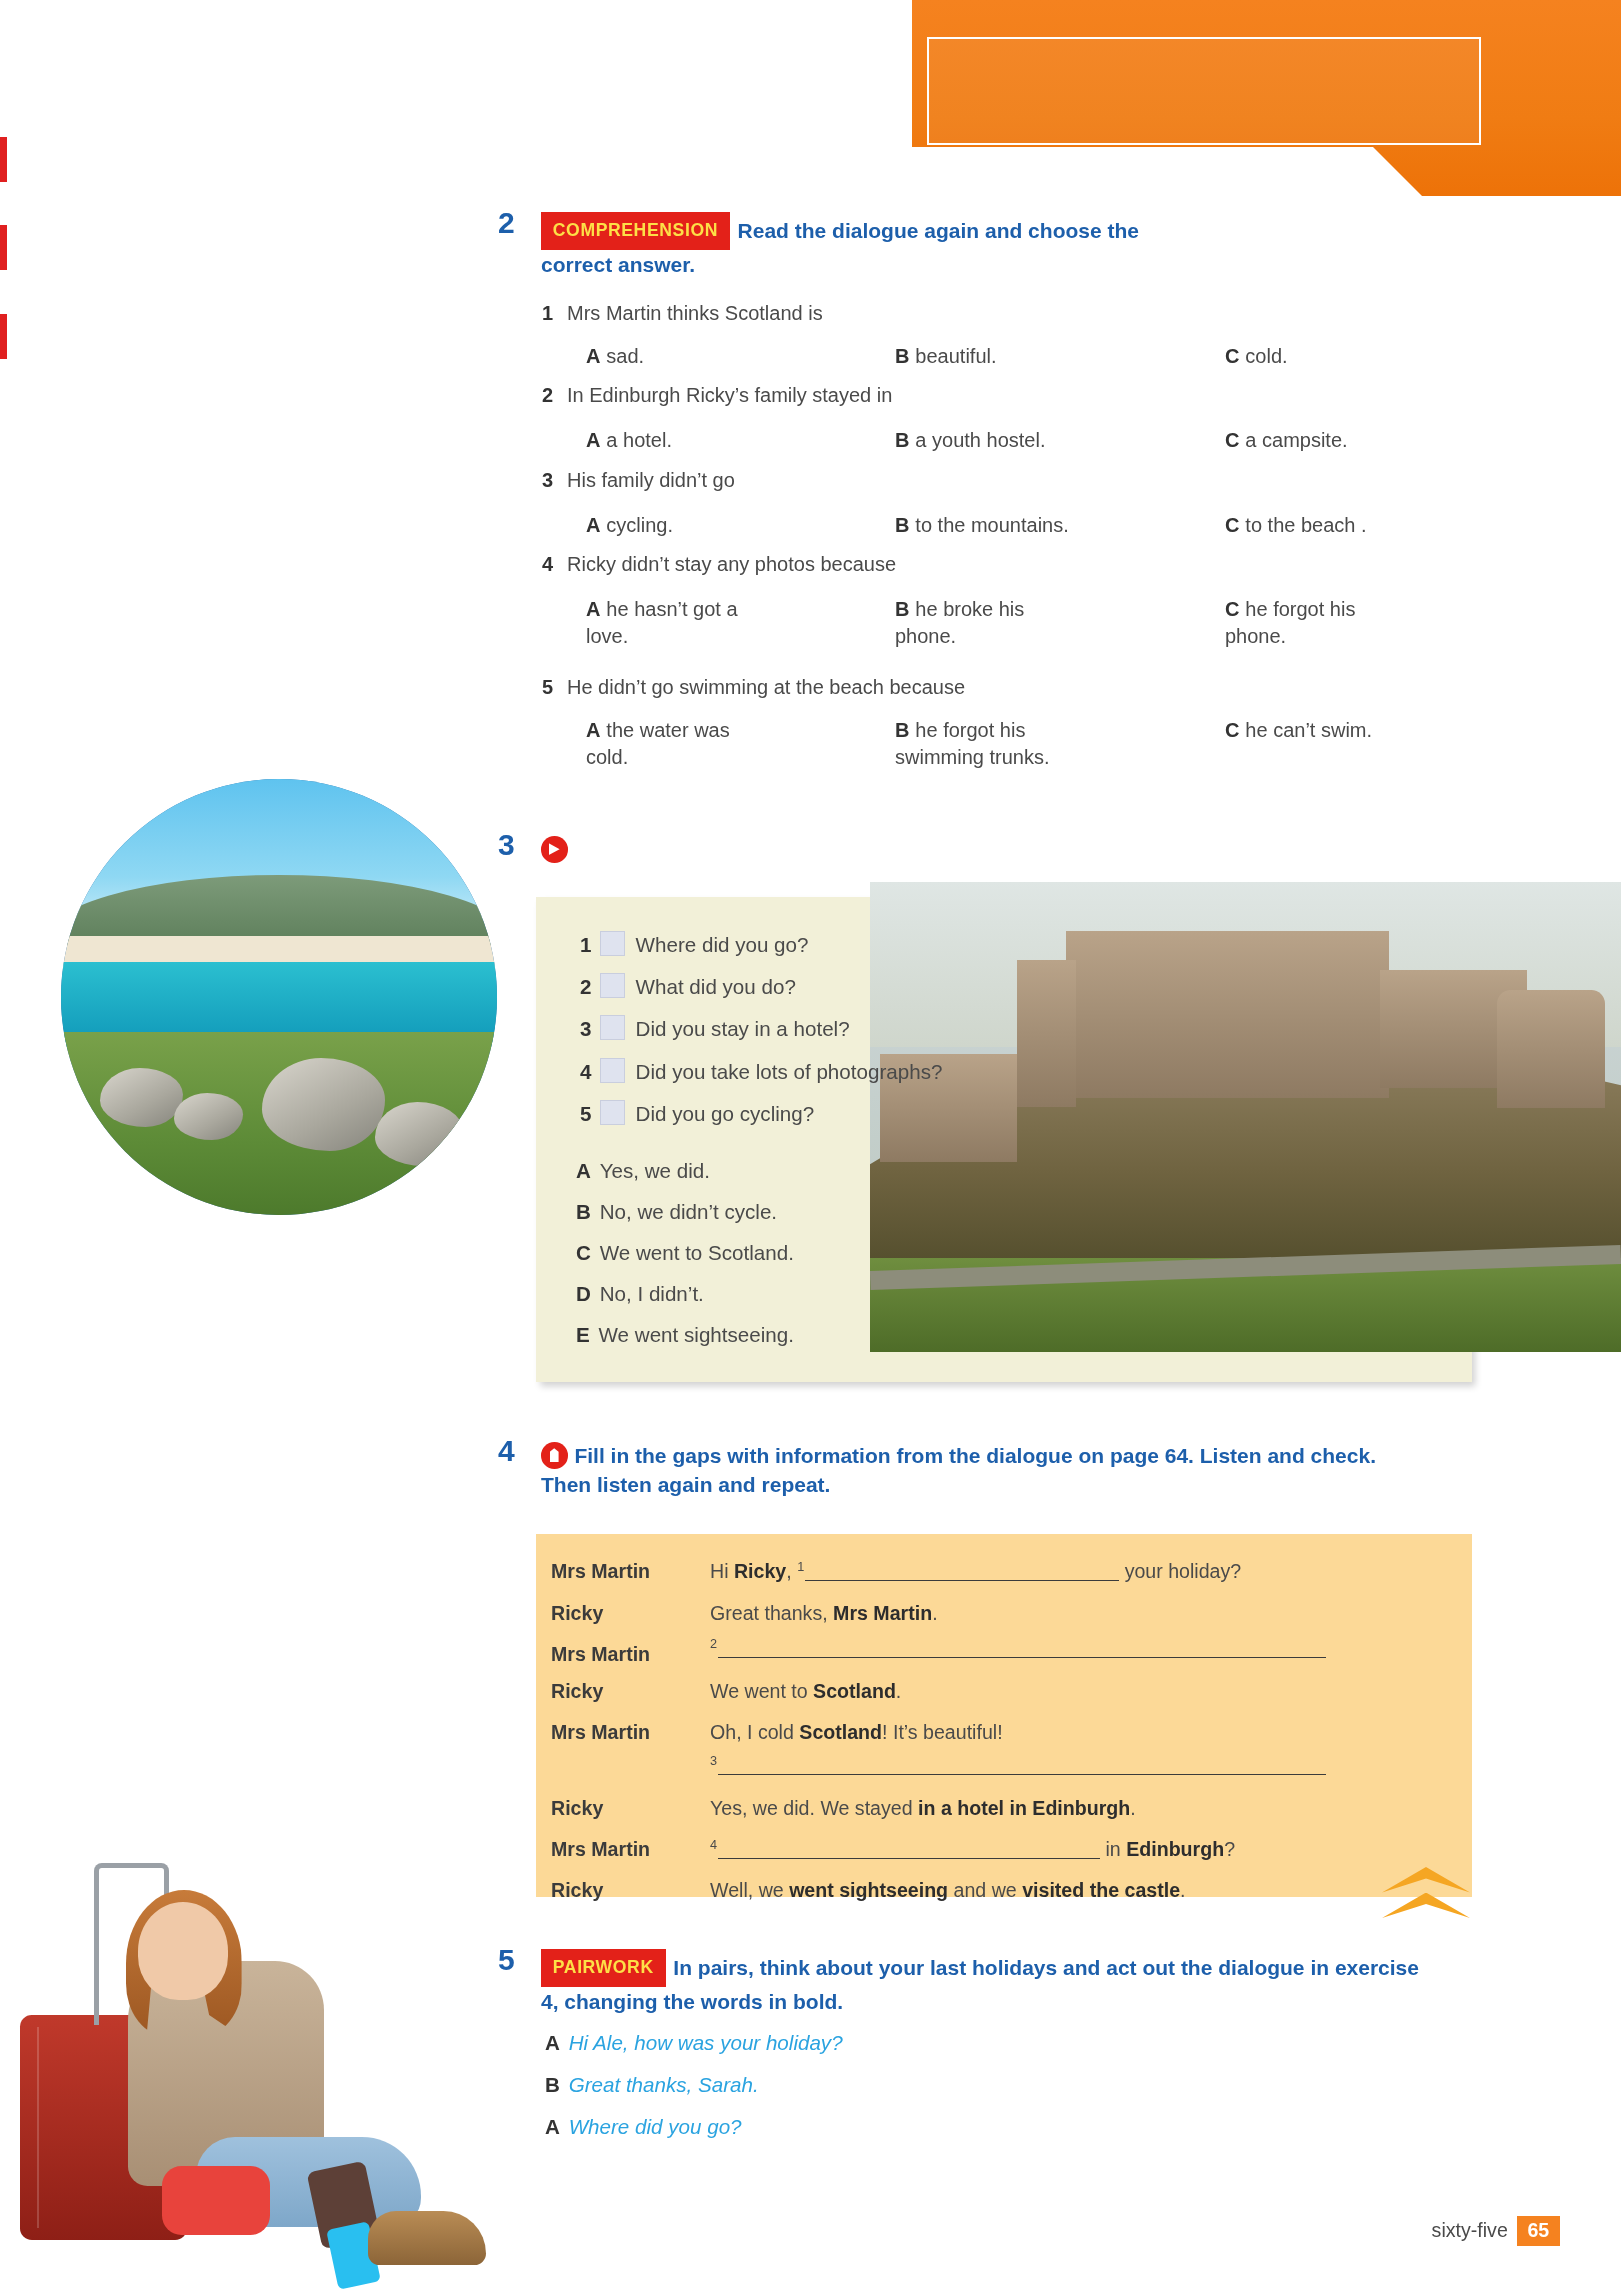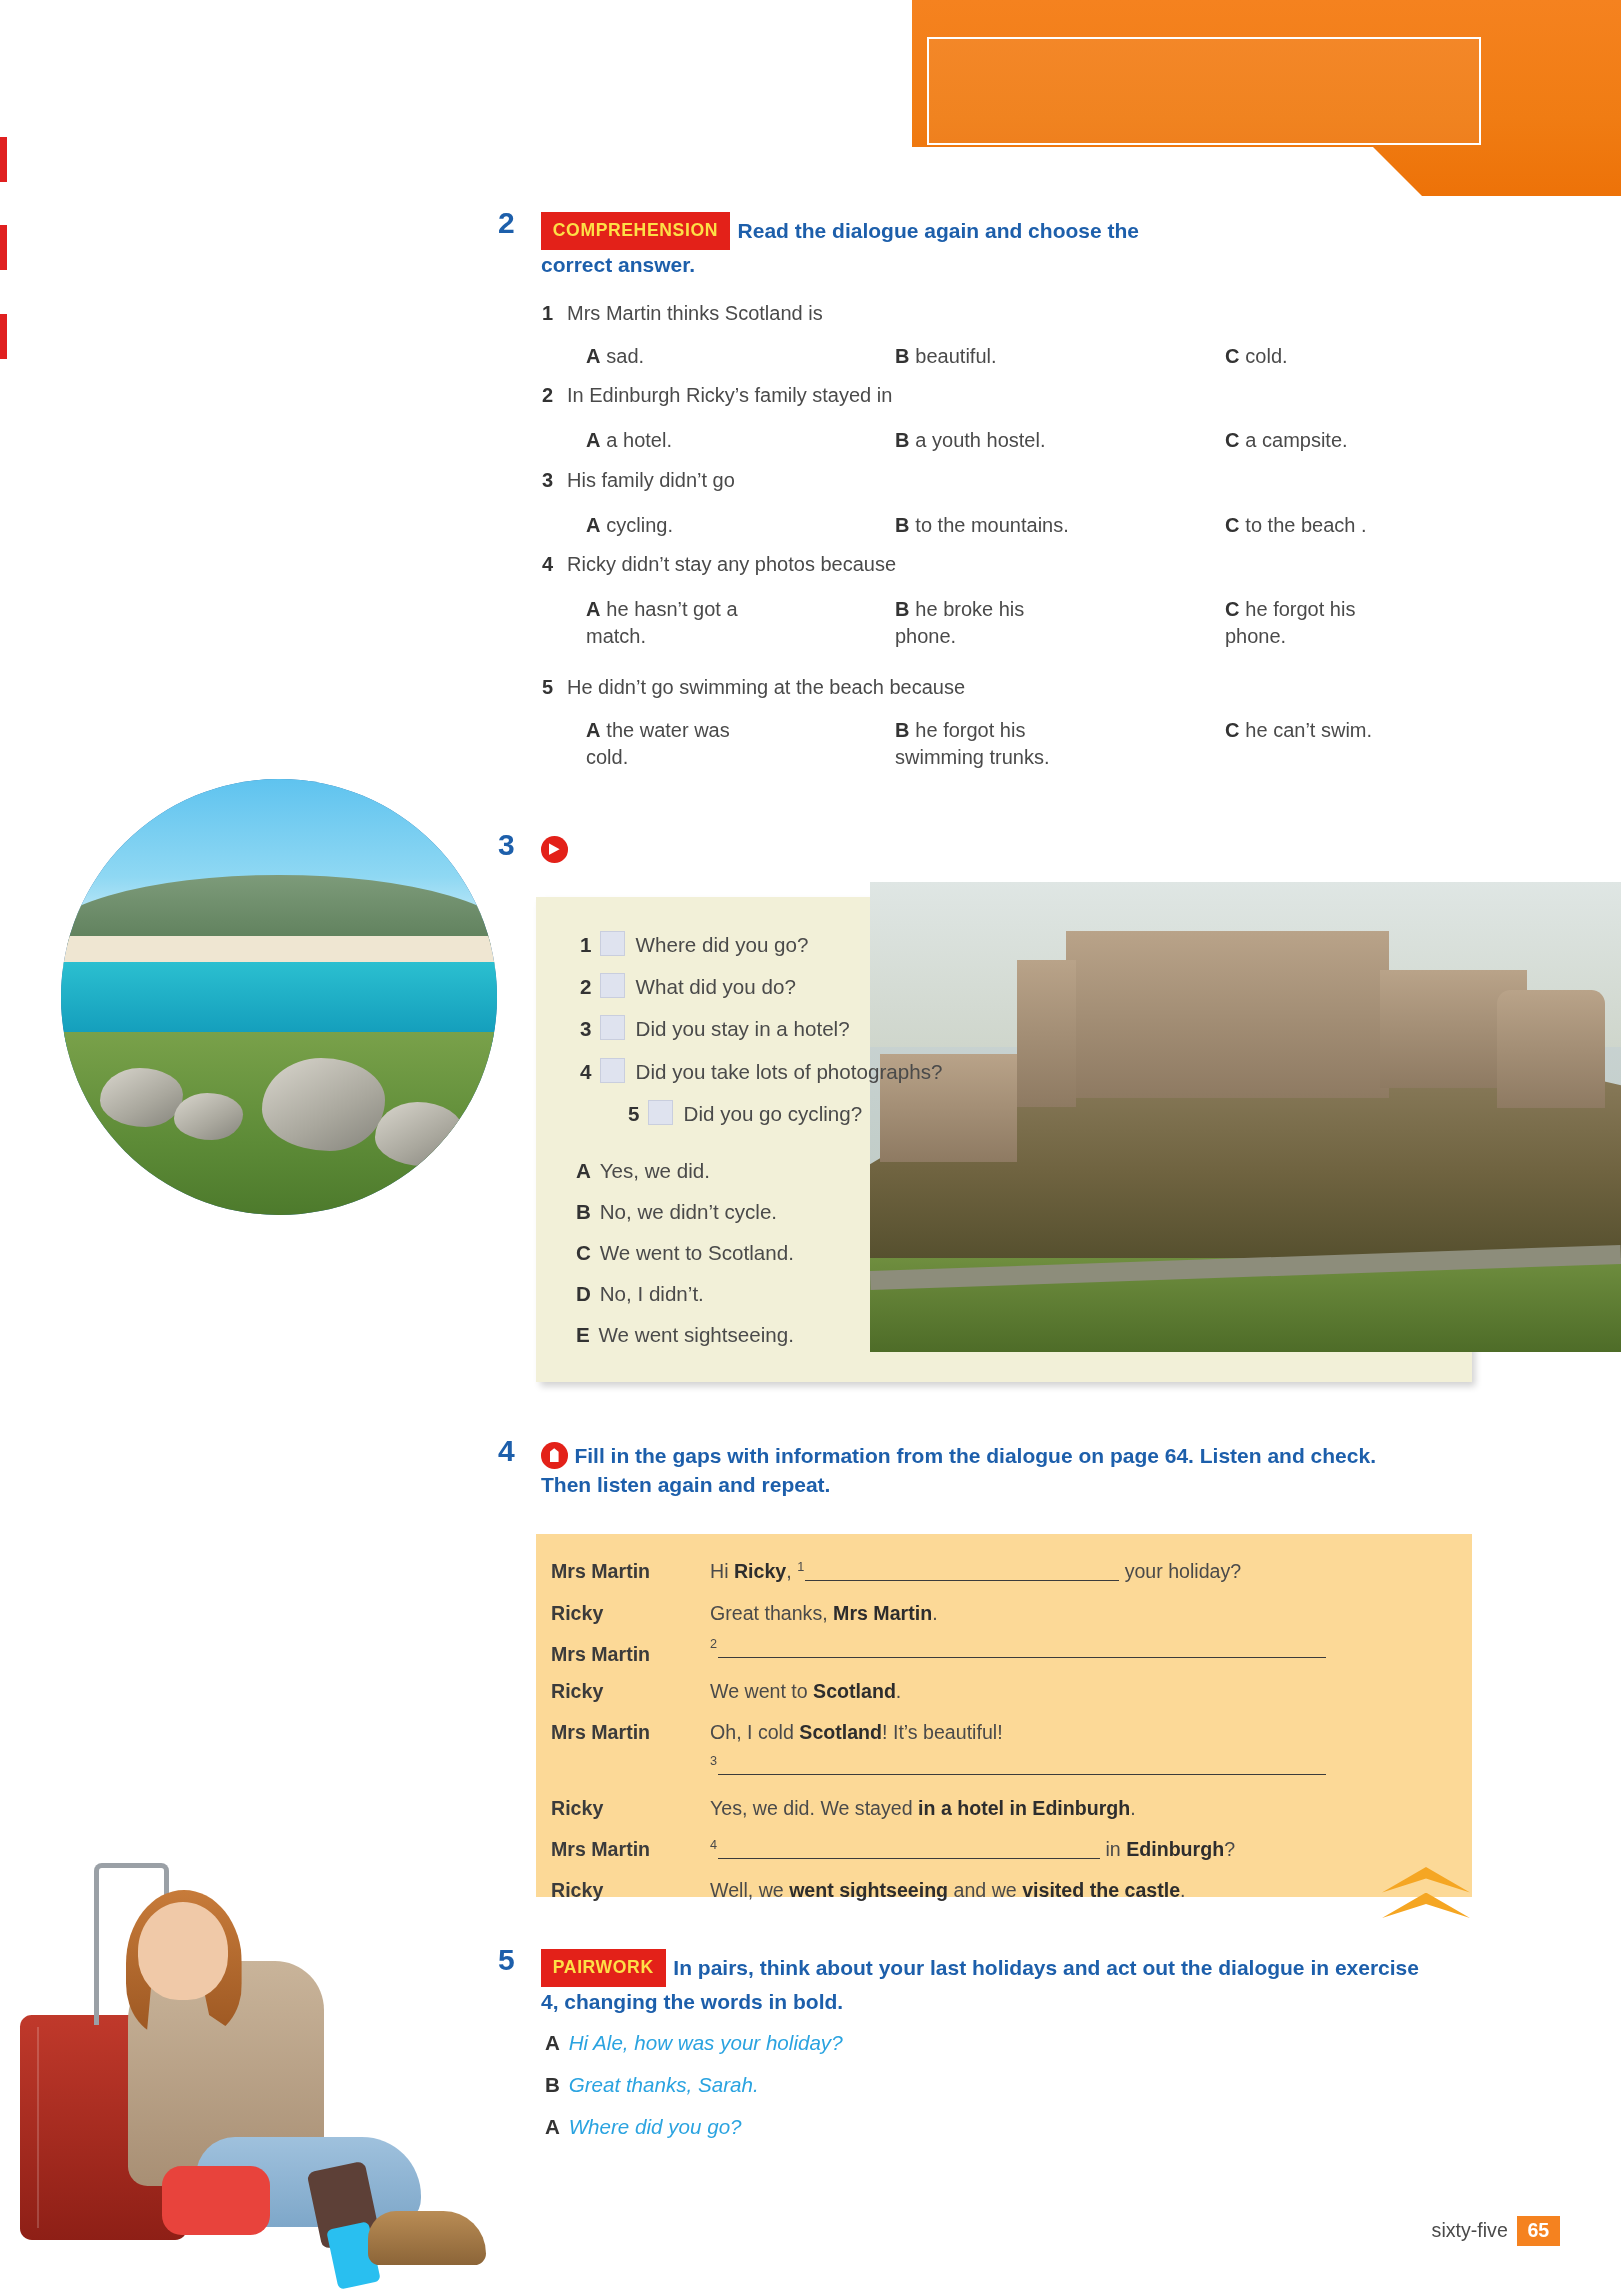--- a/index.html
+++ b/index.html
@@ -385,21 +385,21 @@
 <div class="opt" style="left:1225px;top:427px;"><b>C</b><span>a campsite.</span></div>
 
 <div class="q-num" style="left:542px;top:469px;">3</div>
 <div class="q-stem" style="left:567px;top:469px;">His family didn’t go</div>
 <div class="opt" style="left:586px;top:512px;"><b>A</b><span>cycling.</span></div>
 <div class="opt" style="left:895px;top:512px;"><b>B</b><span>to the mountains.</span></div>
 <div class="opt" style="left:1225px;top:512px;"><b>C</b><span>to the beach .</span></div>
 
 <div class="q-num" style="left:542px;top:553px;">4</div>
 <div class="q-stem" style="left:567px;top:553px;">Ricky didn’t stay any photos because</div>
-<div class="opt" style="left:586px;top:596px;width:176px;"><b>A</b><span>he hasn’t got a match.</span></div>
+<div class="opt" style="left:586px;top:596px;width:176px;"><b>A</b><span>he hasn’t got a love.</span></div>
 <div class="opt" style="left:895px;top:596px;width:176px;"><b>B</b><span>he broke his phone.</span></div>
 <div class="opt" style="left:1225px;top:596px;width:186px;"><b>C</b><span>he forgot his phone.</span></div>
 
 <div class="q-num" style="left:542px;top:676px;">5</div>
 <div class="q-stem" style="left:567px;top:676px;">He didn’t go swimming at the beach because</div>
 <div class="opt" style="left:586px;top:717px;width:176px;"><b>A</b><span>the water was cold.</span></div>
 <div class="opt" style="left:895px;top:717px;width:206px;"><b>B</b><span>he forgot his swimming trunks.</span></div>
 <div class="opt" style="left:1225px;top:717px;width:196px;"><b>C</b><span>he can’t swim.</span></div>
 
 <div class="ex-num" style="left:498px;top:828px;">3</div>
@@ -429,21 +429,21 @@
   <div class="castle-build" style="left:627px;top:108px;width:108px;height:118px;border-radius:13.7px 13.7px 0 0;"></div>
   <div class="castle-build" style="left:9.8px;top:172px;width:137px;height:108px;"></div>
   <div class="castle-green"></div>
   <div class="castle-road"></div>
 </div>
 
 <div class="match-row" style="left:580px;top:931px;"><span class="mnum">1</span><span class="mbox"></span><span>Where did you go?</span></div>
 <div class="match-row" style="left:580px;top:973px;"><span class="mnum">2</span><span class="mbox"></span><span>What did you do?</span></div>
 <div class="match-row" style="left:580px;top:1015px;"><span class="mnum">3</span><span class="mbox"></span><span>Did you stay in a hotel?</span></div>
 <div class="match-row" style="left:580px;top:1058px;"><span class="mnum">4</span><span class="mbox"></span><span>Did you take lots of photographs?</span></div>
-<div class="match-row" style="left:580px;top:1100px;margin-left:48px;"><span class="mnum">5</span><span class="mbox"></span><span>Did you go cycling?</span></div>
+<div class="match-row" style="left:580px;top:1100px;"><span class="mnum">5</span><span class="mbox"></span><span>Did you go cycling?</span></div>
 
 <div class="ans-row" style="left:576px;top:1159px;"><b>A</b><span>Yes, we did.</span></div>
 <div class="ans-row" style="left:576px;top:1200px;"><b>B</b><span>No, we didn’t cycle.</span></div>
 <div class="ans-row" style="left:576px;top:1241px;"><b>C</b><span>We went to Scotland.</span></div>
 <div class="ans-row" style="left:576px;top:1282px;"><b>D</b><span>No, I didn’t.</span></div>
 <div class="ans-row" style="left:576px;top:1323px;"><b>E</b><span>We went sightseeing.</span></div>
 
 <div class="ex-num" style="left:498px;top:1434px;">4</div>
 <div class="rubric" style="left:541px;top:1441px;width:882px;">
   <span class="badge-icon pen"></span><span>Fill in the gaps with information from the dialogue on page 64. Listen and check. Then listen again and repeat.</span>

